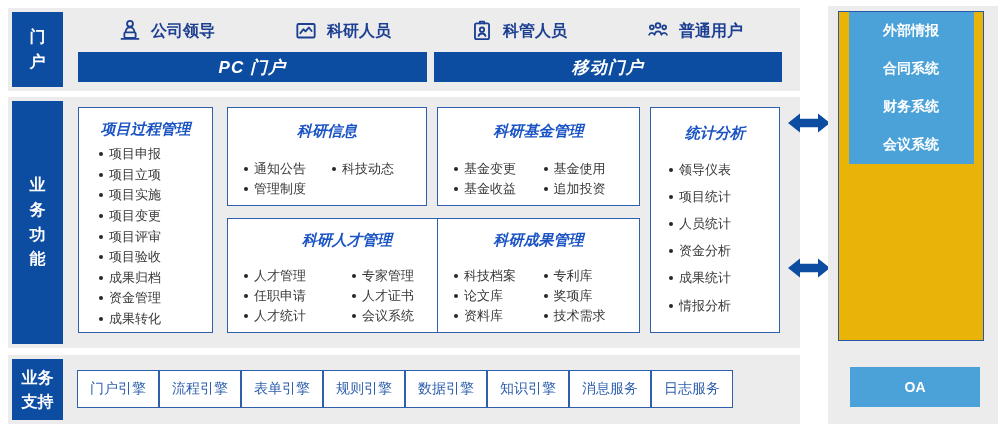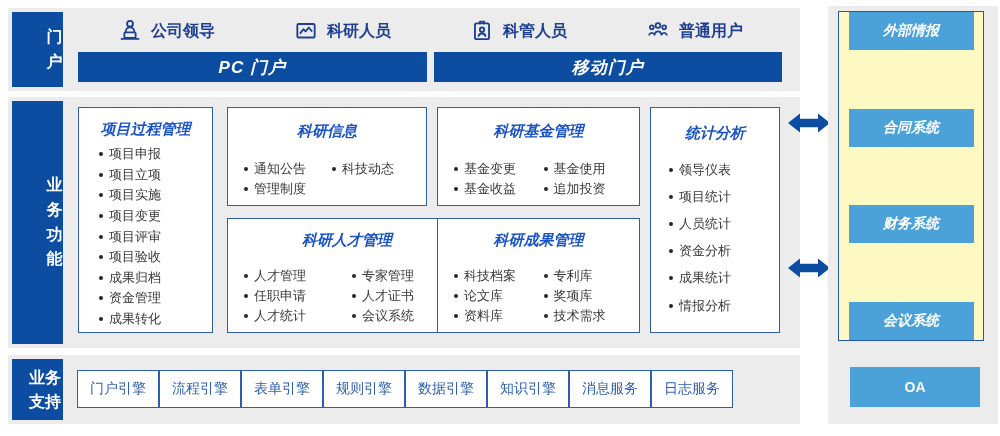--- a/index.html
+++ b/index.html
@@ -6,21 +6,21 @@
   body{width:1000px;height:436px;position:relative;overflow:hidden;
        font-family:"Liberation Sans","DejaVu Sans",sans-serif;
        -webkit-font-smoothing:antialiased;}
   .panel{position:absolute;left:8px;width:792px;background:#ececec;}
   #portal-panel{top:8px;height:83px;}
   #business-panel{top:97px;height:251px;}
   #support-panel{top:355px;height:69px;}
 
   .side-label{position:absolute;left:4px;top:4px;bottom:4px;width:51px;
       background:#0d4da1;color:#fff;font-size:16px;font-weight:bold;
-      display:flex;align-items:center;justify-content:flex-end;}
+      display:flex;align-items:center;justify-content:center;}
   .vtext{width:17px;word-break:break-all;text-align:center;line-height:1.55;}
   .vtext.two{width:36px;line-height:1.45;}
 
   
   .portal-content{position:absolute;left:70px;right:18px;top:6px;bottom:9px;
       display:flex;flex-direction:column;justify-content:space-between;}
   .user-row{display:flex;justify-content:space-around;align-items:center;height:34px;}
   .user{display:flex;align-items:center;gap:8px;color:#1c3f92;
       font-size:16px;font-weight:bold;}
   .user svg{display:block;}
@@ -56,22 +56,22 @@
   
   .engines{position:absolute;left:69px;top:15px;display:flex;}
   .engine{width:82px;height:38px;box-sizing:border-box;background:#fff;
       border:1px solid #2e5fad;color:#2e5fad;font-size:14px;
       display:flex;align-items:center;justify-content:center;}
 
   
   #right-panel{position:absolute;left:828px;top:6px;width:170px;height:418px;
       background:#ececec;}
   #ext-box{position:absolute;left:10px;top:5px;width:146px;height:330px;
-      background:#fef9c3;border:1px solid #2457a7;box-sizing:border-box;
-      display:flex;flex-direction:column;justify-content:space-between;align-items:center;font-style:italic;}
+      background:#eab308;border:1px solid #2457a7;box-sizing:border-box;
+      display:flex;flex-direction:column;justify-content:flex-start;align-items:center;}
   .sky-btn{width:125px;height:38px;background:#4aa2d8;color:#fff;font-weight:bold;
       font-size:14px;display:flex;align-items:center;justify-content:center;}
   #oa-btn{position:absolute;left:22px;top:361px;width:130px;height:40px;}
 
   .dbl-arrow{position:absolute;left:788px;}
   #arrow-top{top:110px;}
   #arrow-bottom{top:255px;}
 </style>
 </head>
 <body>

